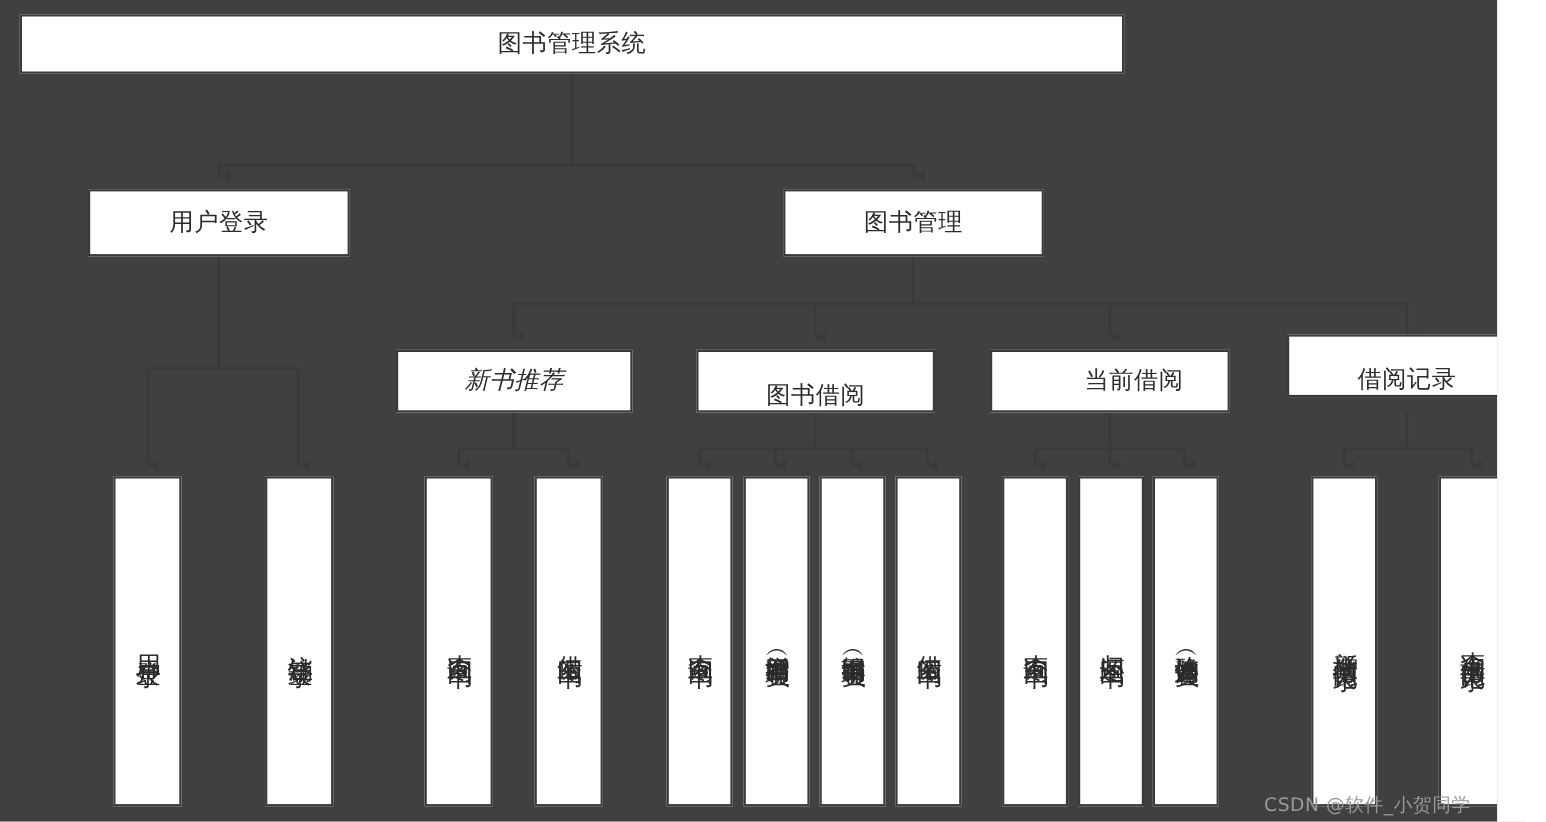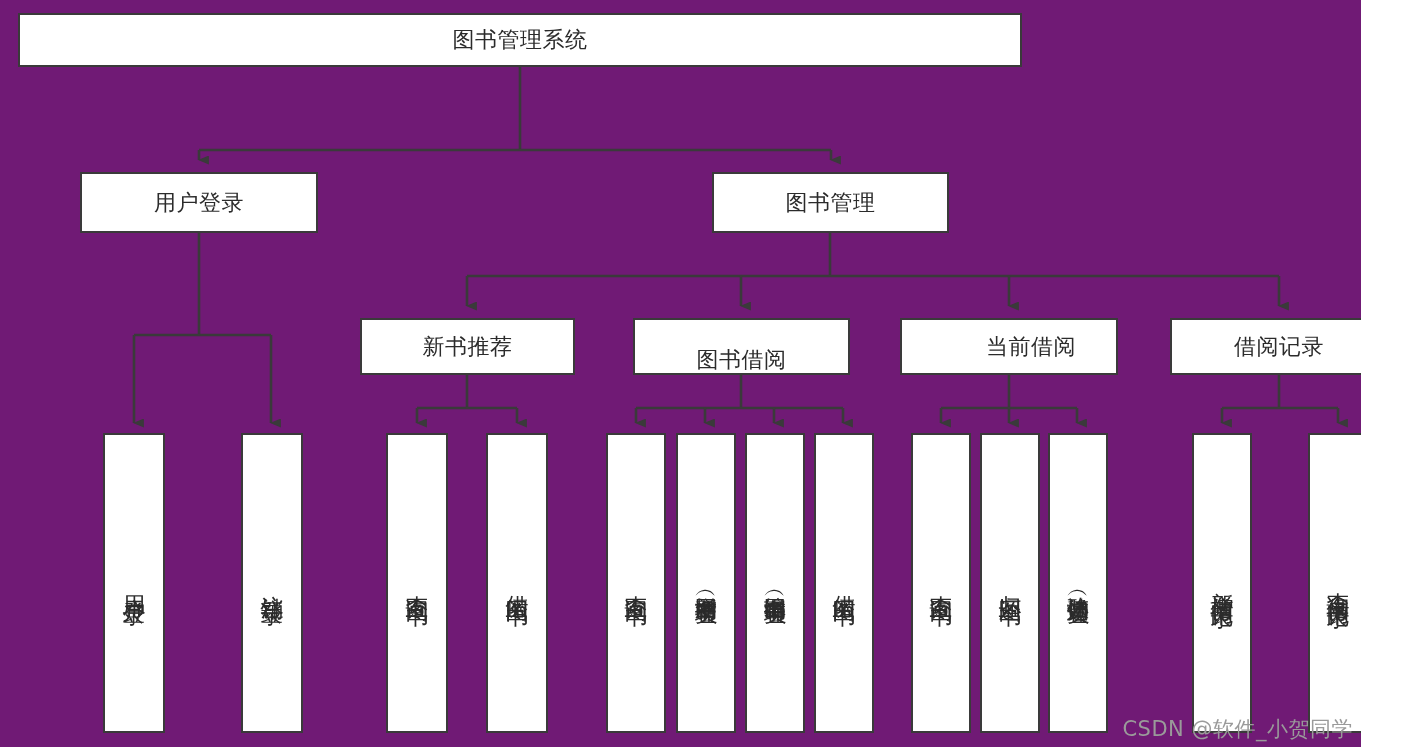--- a/index.html
+++ b/index.html
@@ -8,21 +8,21 @@
     padding: 0;
     background: #ffffff;
   }
   body {
     font-family: "DejaVu Sans", "Liberation Sans", sans-serif;
   }
   #diagram-root {
     position: relative;
     width: 1361px;
     height: 747px;
-    background: #701a75;
+    background: #404040;
     overflow: hidden;
   }
   #edge-layer {
     position: absolute;
     left: 0;
     top: 0;
     width: 1405px;
     height: 747px;
   }
   .node {
@@ -56,23 +56,23 @@
     letter-spacing: 3px;
     white-space: nowrap;
     max-height: 100%;
   }
   .node.leaf.tall-text .node-label {
     letter-spacing: 1px;
     font-size: 22px;
   }
   #watermark {
     position: absolute;
-    right: 8px;
+    right: 24px;
     bottom: 4px;
-    font-size: 21px;
+    font-size: 17px;
     color: #9a9a9a;
     letter-spacing: 0.5px;
     z-index: 5;
     white-space: nowrap;
   }
 </style>
 </head>
 <body>
 
 <div id="diagram-root">
@@ -133,33 +133,33 @@
   </div>
 
   <div class="node" style="left:80px; top:172px; width:238px; height:61px;">
     <span class="node-label">用户登录</span>
   </div>
 
   <div class="node" style="left:712px; top:172px; width:237px; height:61px;text-align:center;">
     <span class="node-label">图书管理</span>
   </div>
 
-  <div class="node" style="left:360px; top:318px; width:215px; height:57px;">
+  <div class="node" style="left:360px; top:318px; width:215px; height:57px;font-style:italic;">
     <span class="node-label">新书推荐</span>
   </div>
 
   <div class="node" style="left:633px; top:318px; width:217px; height:57px;align-items:flex-end;">
     <span class="node-label">图书借阅</span>
   </div>
 
   <div class="node" style="left:900px; top:318px; width:218px; height:57px;padding-left:44px;">
     <span class="node-label">当前借阅</span>
   </div>
 
-  <div class="node" style="left:1170px; top:318px; width:218px; height:57px;">
+  <div class="node" style="left:1170px; top:304px; width:218px; height:57px;align-items:flex-end;">
     <span class="node-label">借阅记录</span>
   </div>
 
   <div class="node leaf" style="left:103px; top:433px; width:62px; height:300px;">
     <span class="node-label">用户登录</span>
   </div>
 
   <div class="node leaf" style="left:241px; top:433px; width:62px; height:300px;">
     <span class="node-label">注销登录</span>
   </div>

